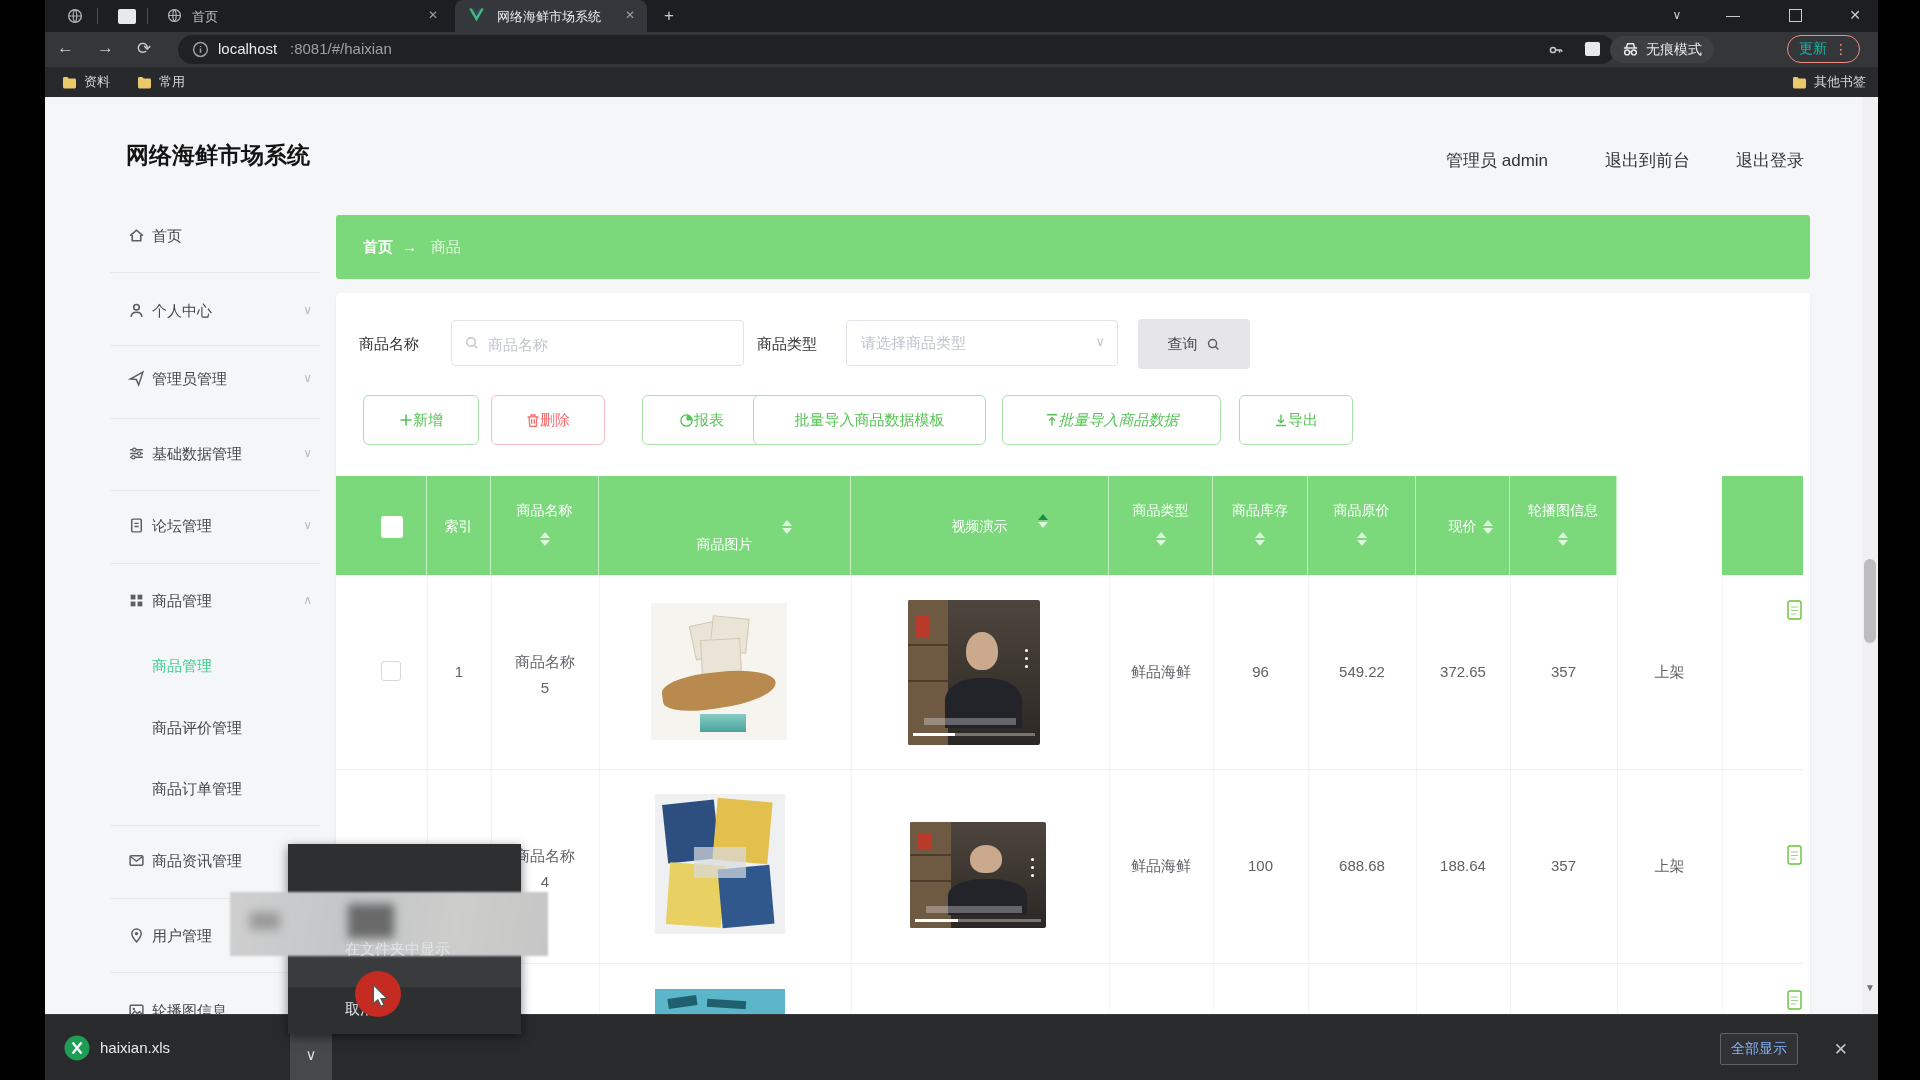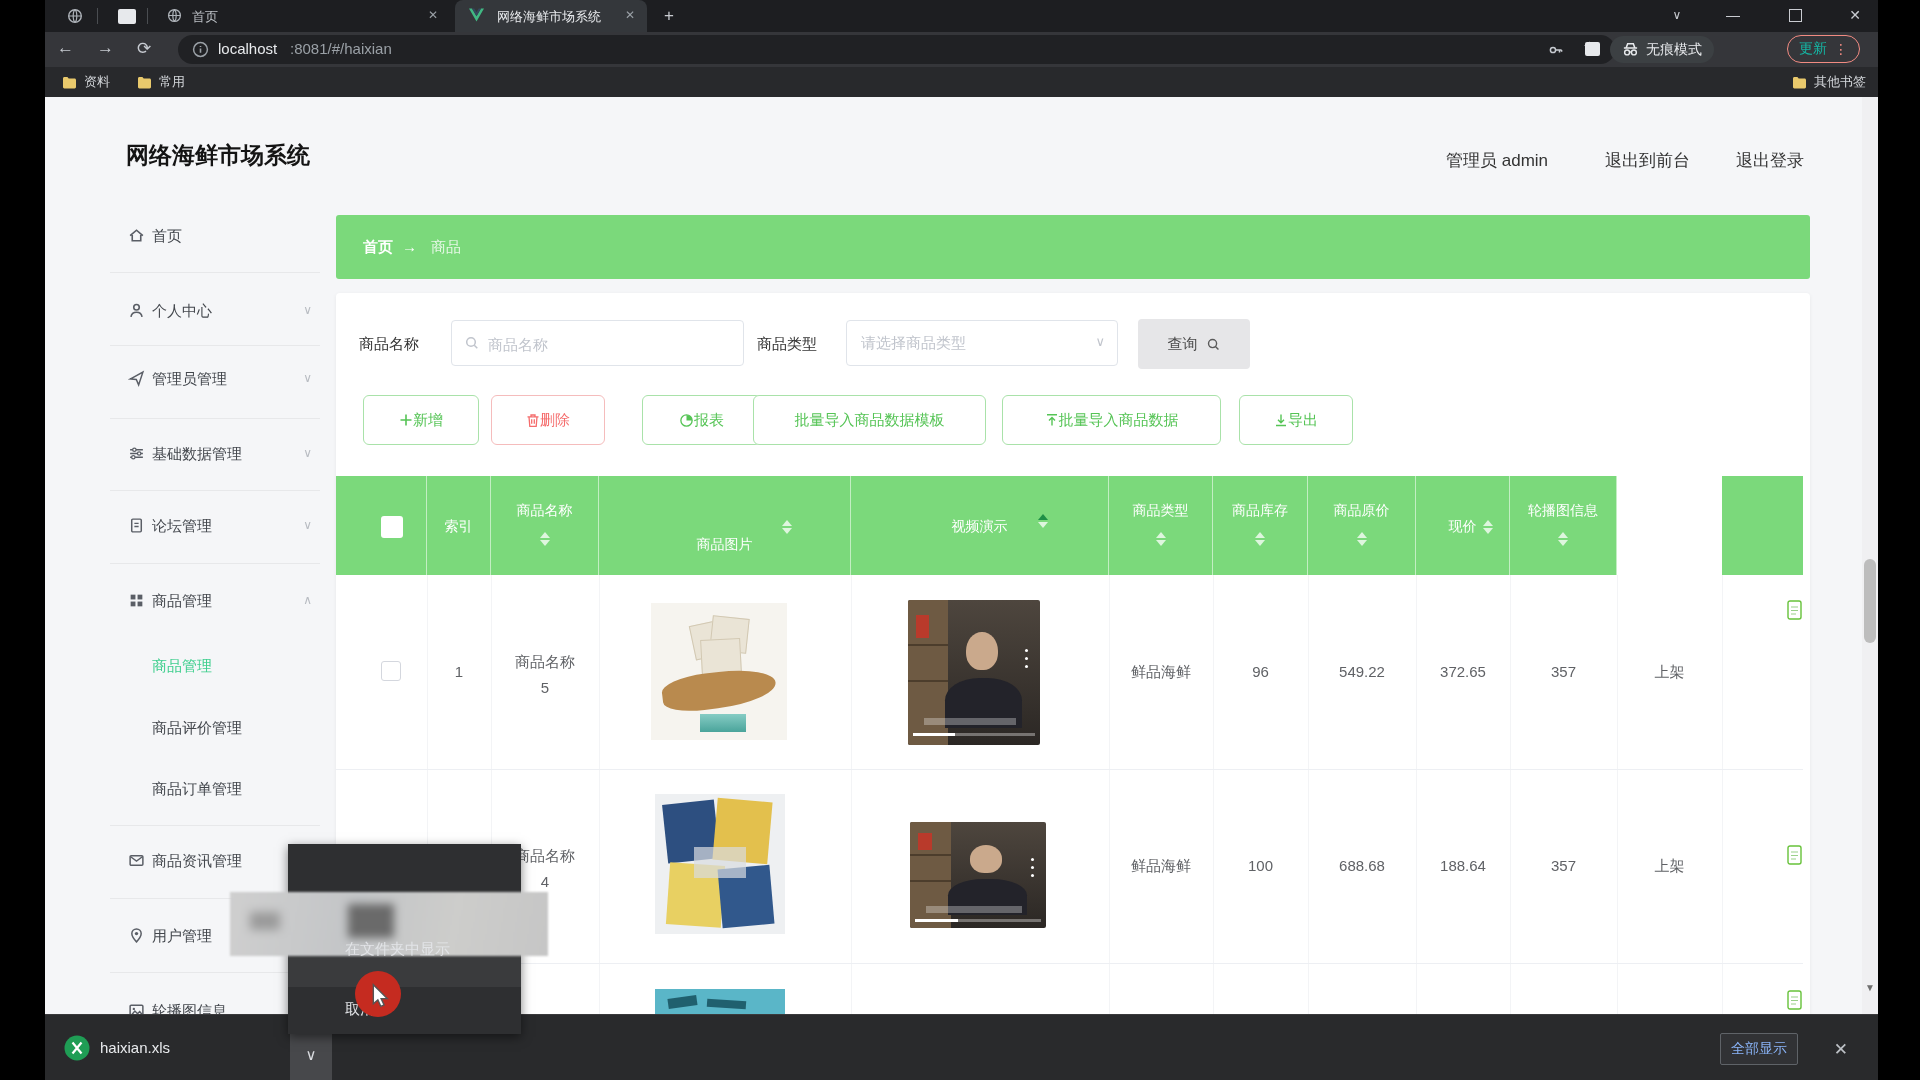--- a/index.html
+++ b/index.html
@@ -372,21 +372,21 @@
     <div class="tbtn" style="left:577px;width:119px;margin-left:20px;">
       <svg width="15" height="15" viewBox="0 0 16 16">
           <circle cx="8" cy="8" r="6" fill="none" stroke="currentColor" stroke-width="1.4"></circle>
           <path d="M8 8V2a6 6 0 0 1 6 6z" fill="currentColor"></path>
         </svg>
       <span>报表</span>
     </div>
     <div class="tbtn" style="left:708px;width:233px;">
       <span>批量导入商品数据模板</span>
     </div>
-    <div class="tbtn" style="left:957px;width:219px;">
+    <div class="tbtn" style="left:957px;width:219px;font-style:italic;">
       <svg width="14" height="14" viewBox="0 0 14 14">
           <path d="M2 1.8h10M7 12.5V4.5M4 7.5 7 4.5l3 3" fill="none" stroke="currentColor" stroke-width="1.4"></path>
         </svg>
       <span>批量导入商品数据</span>
     </div>
     <div class="tbtn" style="left:1194px;width:114px;">
       <svg width="14" height="14" viewBox="0 0 14 14">
           <path d="M2 12.5h10M7 1.5v8M4 6.8 7 9.8l3-3" fill="none" stroke="currentColor" stroke-width="1.4"></path>
         </svg>
       <span>导出</span>

